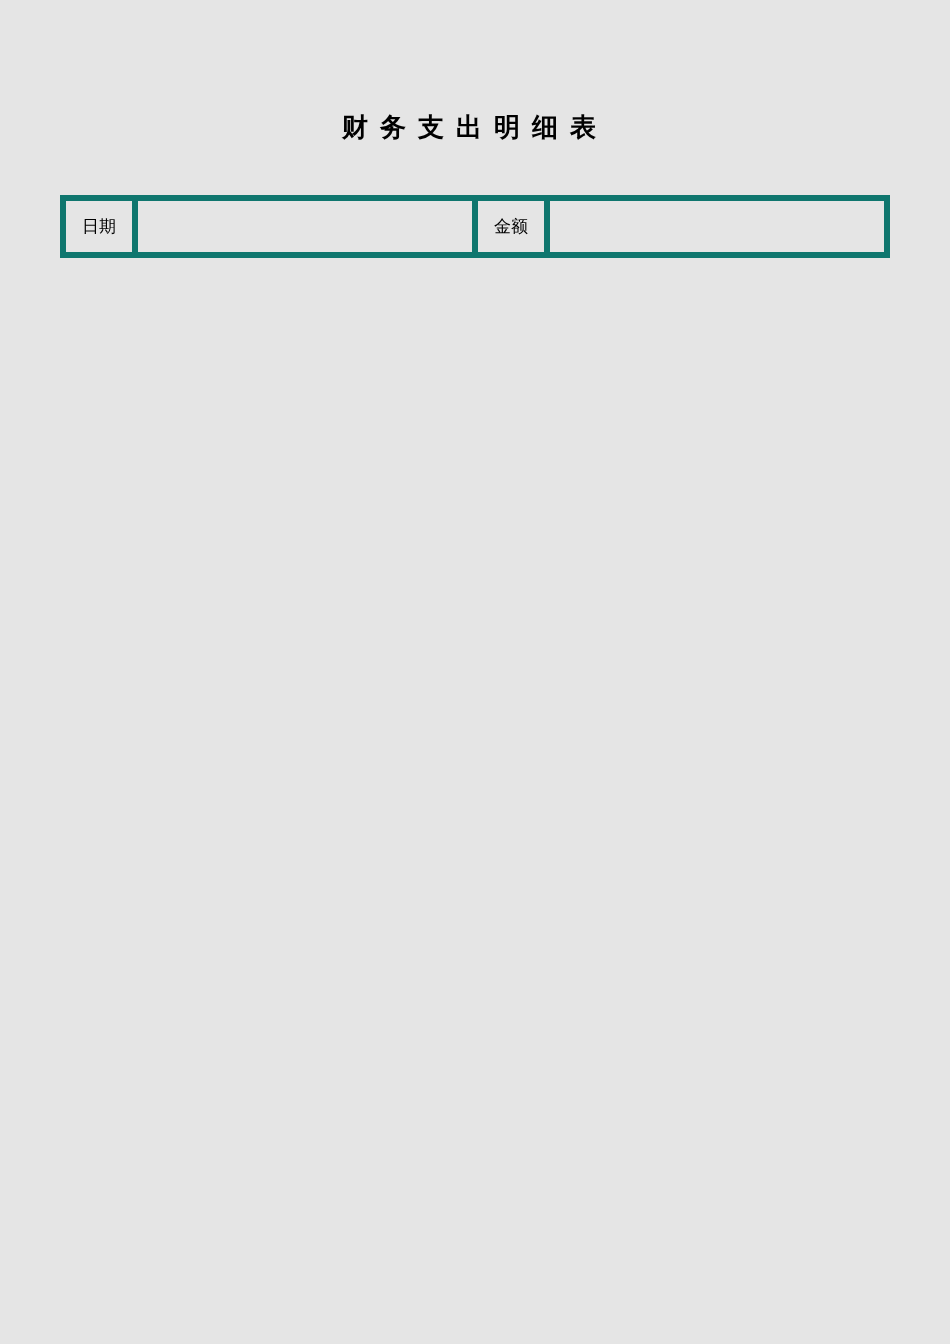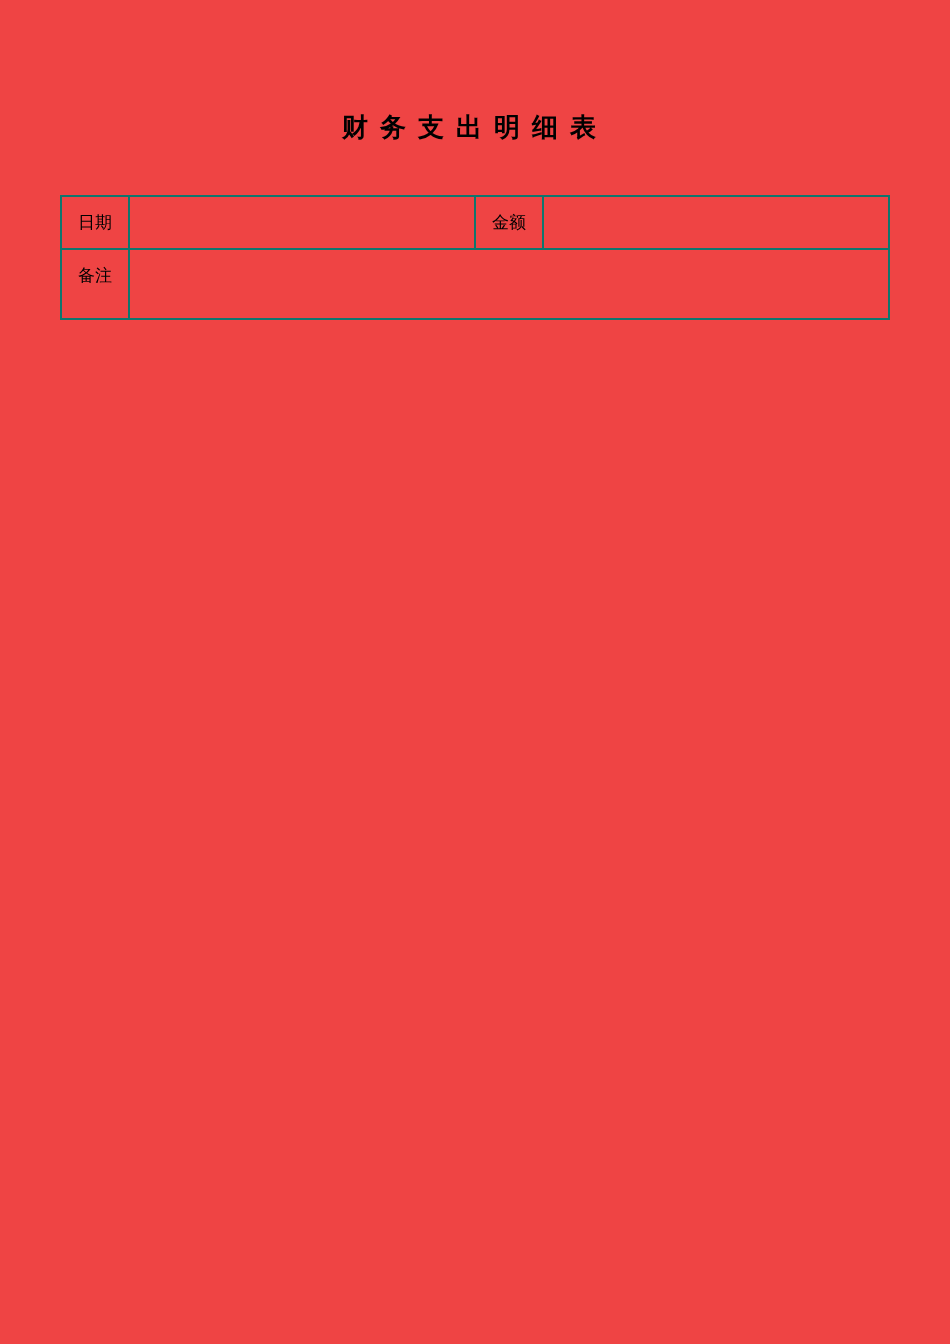--- a/index.html
+++ b/index.html
@@ -13,21 +13,21 @@
       min-height: 1344px;
       background-color: #ffffff;
       font-family: "SimSun", "宋体", serif;
       color: #000000;
     }
 
     .page {
       width: 950px;
       min-height: 1344px;
       padding: 80px 60px 60px 60px;
-      background: #ef4444;
+      background: #e5e5e5;
     }
 
     .title-area {
       text-align: center;
       margin-bottom: 50px;
       margin-top: 30px;
     }
 
     .title {
       font-size: 26px;
@@ -36,21 +36,21 @@
       color: #000000;
     }
 
     .form-table {
       width: 100%;
       border-collapse: collapse;
       border: 1.5px solid #000000;
     }
 
     .form-table td {
-      border: 2px solid #0f766e;
+      border: 6px solid #0f766e;
       padding: 14px 16px;
       font-size: 17px;
       vertical-align: middle;
     }
 
     .label-cell {
       width: 65px;
       font-size: 17px;
       font-weight: normal;
       white-space: nowrap;
@@ -81,19 +81,15 @@
     <tbody>
 
       <tr>
         <td class="label-cell">日期</td>
         <td class="value-cell"></td>
         <td class="label-cell">金额</td>
         <td class="value-cell"></td>
       </tr>
 
 
-      <tr class="notes-row">
-        <td class="label-cell">备注</td>
-        <td colspan="3" class="value-cell"></td>
-      </tr>
     </tbody>
   </table>
 </div>
 
 </body></html>

